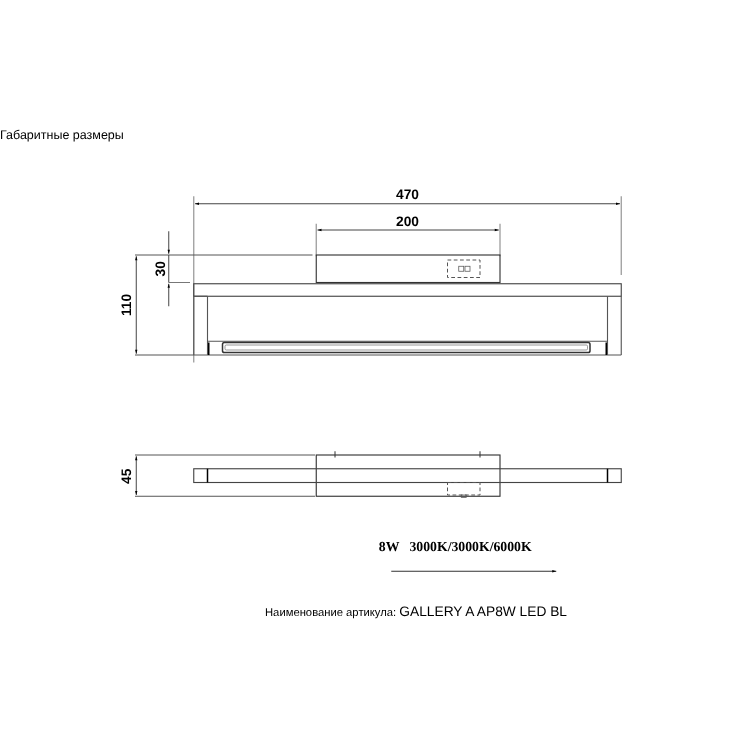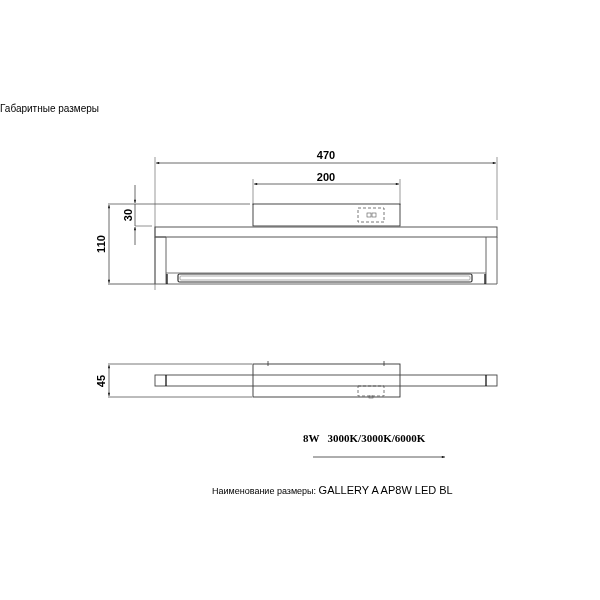--- a/index.html
+++ b/index.html
@@ -85,13 +85,13 @@
     <rect x="369" y="396" width="4" height="2" fill="none" stroke="#555" stroke-width="0.6"></rect>
     <line x1="109" y1="365" x2="109" y2="396" stroke="#444" stroke-width="0.8" marker-start="url(#arr)" marker-end="url(#arr)"></line>
   </g>
   <text class="dim-text" x="0" y="0" text-anchor="middle" transform="translate(105,381) rotate(-90)">45</text>
 
   <line x1="313" y1="457" x2="445" y2="457" stroke="#333" stroke-width="0.8" marker-end="url(#arr)"></line>
 </svg>
 
 <div class="spec"><span>8W</span>   <span>3000K/3000K/6000K</span></div>
 
-<div class="article"><span>Наименование размеры:</span> <span class="val">GALLERY A  AP8W LED BL</span></div>
+<div class="article"><span>Наименование артикула:</span> <span class="val">GALLERY A  AP8W LED BL</span></div>
 
 </body></html>

